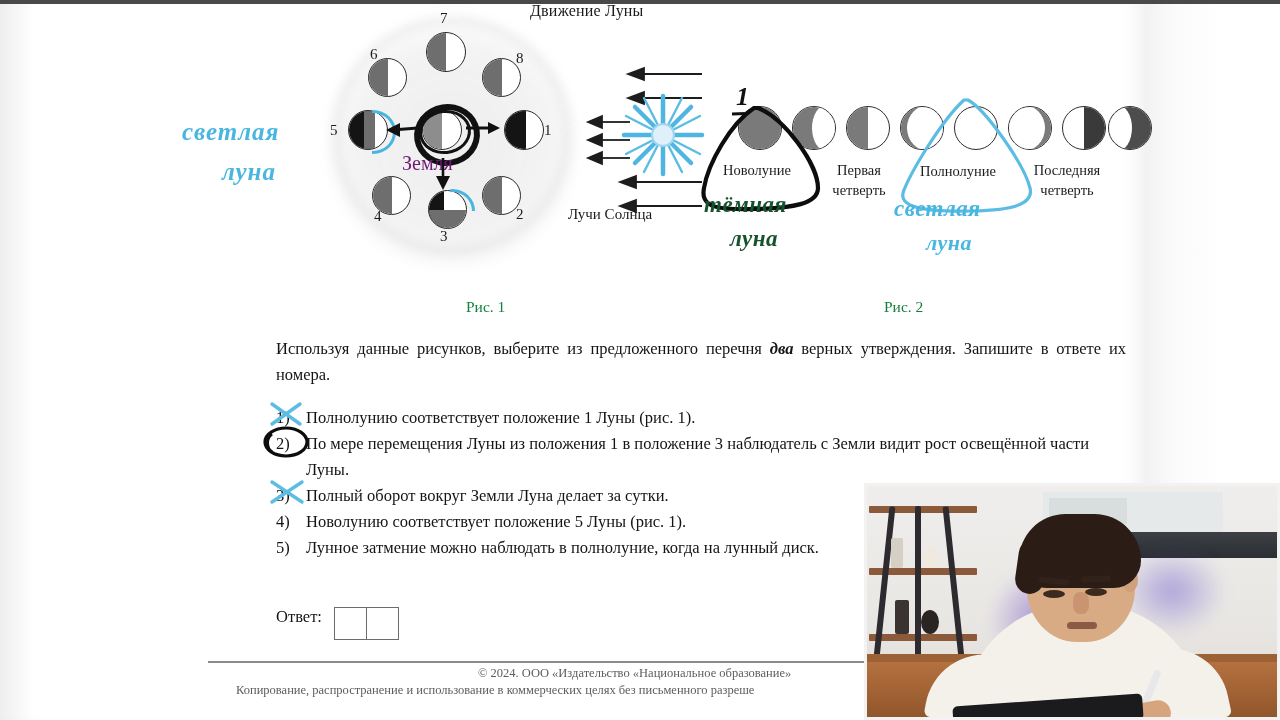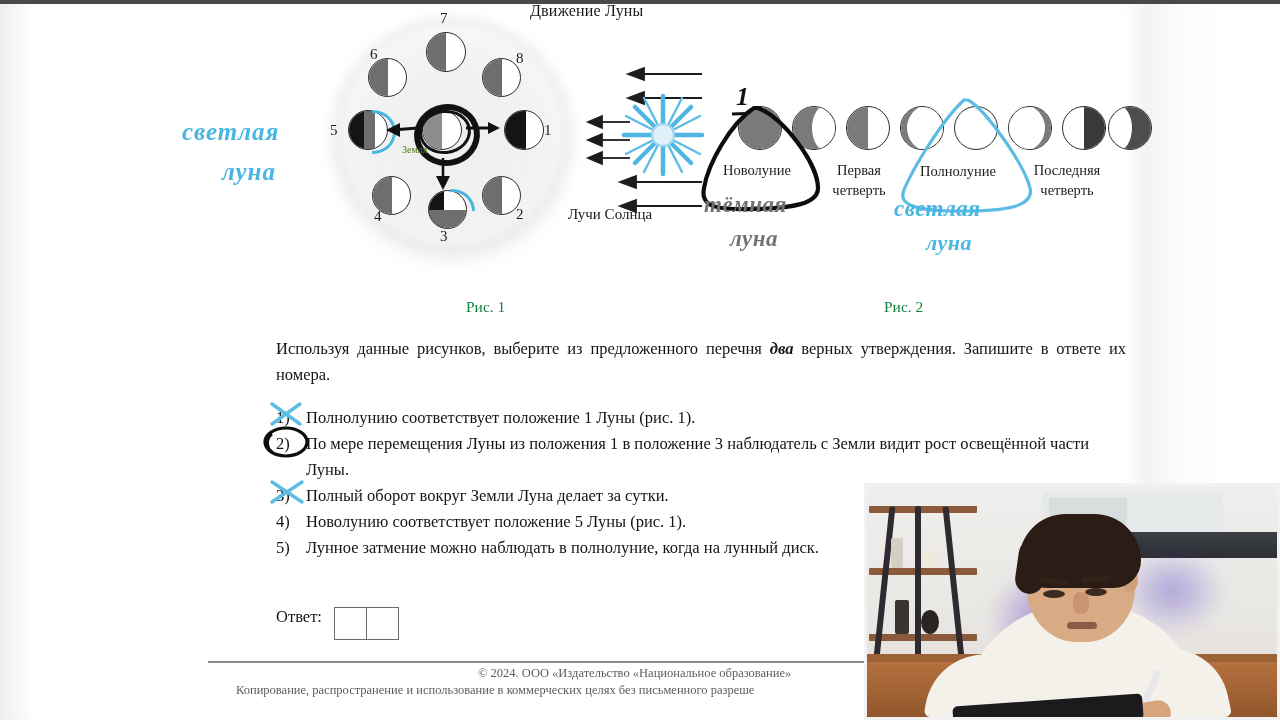--- a/index.html
+++ b/index.html
@@ -35,21 +35,21 @@
   .moon .darkblack{position:absolute;top:0;bottom:0;background:#141414;}
   .mlabel{position:absolute;font-size:15px;color:#1b1b1b;}
 
   .earth{position:absolute;left:140px;top:110px;width:38px;height:38px;border-radius:50%;
     border:1.6px solid #2a2a2a;overflow:hidden;background:#fff;}
   .earth .dark{position:absolute;left:0;top:0;bottom:0;width:50%;background:#8d8d8d;}
   .earth-ring{position:absolute;left:132px;top:104px;width:54px;height:50px;
     border:6px solid #111;border-radius:50%;transform:rotate(-9deg);}
   .earth-ring2{position:absolute;left:137px;top:110px;width:46px;height:38px;
     border:3px solid #111;border-radius:50%;transform:rotate(-6deg);}
-  .earth-label{position:absolute;left:120px;top:144px;font-size:10px;color:#4d7c0f;}
+  .earth-label{position:absolute;left:120px;top:152px;font-size:20px;color:#701a75;}
 
   
   .cy-crescent{position:absolute;border-radius:50%;border:3.4px solid #49b6e0;
     clip-path:inset(0 0 0 48%);}
   .cy-crescent2{position:absolute;border-radius:50%;border:3.4px solid #49b6e0;
     clip-path:inset(0 0 50% 45%);}
   .sun-label{position:absolute;font-size:15px;color:#1b1b1b;white-space:nowrap;}
 
   
   #fig2{position:absolute;left:690px;top:74px;width:430px;height:210px;}
@@ -60,21 +60,21 @@
   .phase .shade{position:absolute;top:0;bottom:0;background:#7a7a7a;}
   .phase .circ{position:absolute;top:-2px;bottom:-2px;border-radius:50%;background:#ffffff;}
   .phase .circd{position:absolute;top:-2px;bottom:-2px;border-radius:50%;background:#7a7a7a;}
   .phase-cap{position:absolute;font-size:14.5px;color:#1d1d1d;text-align:center;white-space:nowrap;}
 
   .hand1{position:absolute;left:46px;top:8px;font-family:"Liberation Serif",serif;font-size:26px;color:#111;
     font-style:italic;font-weight:700;}
   .hand1-underline{position:absolute;left:42px;top:38px;width:28px;height:2.6px;background:#111;transform:rotate(-2deg);}
 
   .hw{position:absolute;font-family:"Liberation Serif",serif;font-style:italic;font-weight:700;}
-  .hw-black{color:#737373;}
+  .hw-black{color:#14532d;}
   .hw-cyan{color:#49b6e0;}
 
   
   .rис{position:absolute;font-size:15.5px;color:#15803d;}
 
   
   #bodytext{position:absolute;left:276px;top:336px;width:850px;color:#141414;}
   .para{font-size:16.5px;line-height:26px;text-align:justify;text-justify:inter-word;}
   .para b{font-style:italic;font-weight:700;}
   .opts{margin-top:17px;}

